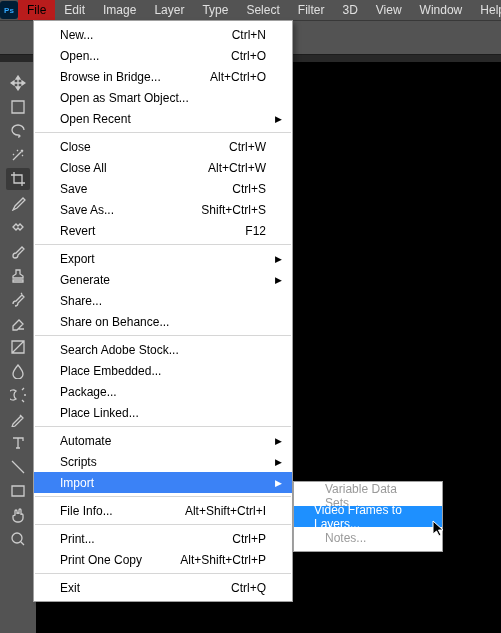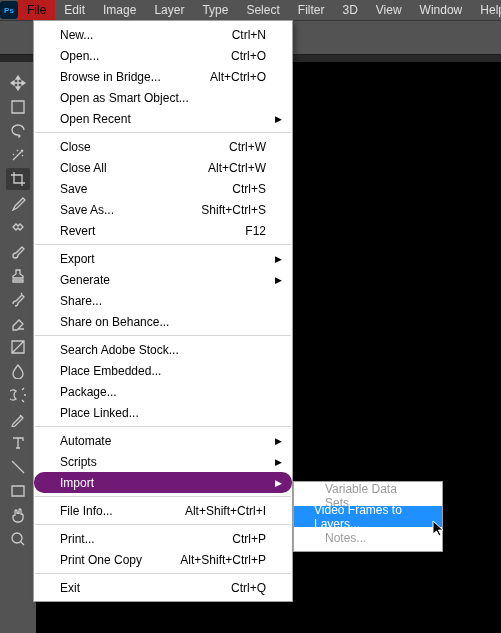--- a/index.html
+++ b/index.html
@@ -11,21 +11,21 @@
 .optbar { height: 34px; background: #535353; border-top: 1px solid #383838; display: flex; align-items: center; gap: 10px; padding-left: 38px; color: #ddd; position: relative; }
 .hidden-strip { height: 8px; background: #282828; border-top: 1px solid #1d1d1d; }
 .main { display: flex; height: calc(633px - 20px - 34px - 8px); }
 .toolbar { width: 36px; background: #535353; display: flex; flex-direction: column; align-items: center; padding-top: 10px; gap: 2px; }
 .tool { width: 24px; height: 22px; display: flex; align-items: center; justify-content: center; color: #ccc; border-radius: 2px; }
 .tool.active { background: #3a3a3a; }
 .tool svg { width: 16px; height: 16px; stroke: #ccc; fill: none; stroke-width: 1.3; }
 .canvas { flex: 1; background: #000; }
 .menu { position: absolute; top: 20px; left: 33px; width: 260px; background: #fff; border: 1px solid #a0a0a0; box-shadow: 3px 3px 5px rgba(0,0,0,0.3); padding: 3px 0; z-index: 10; }
 .mi { height: 21px; padding: 0 26px; display: flex; align-items: center; justify-content: space-between; color: #000; cursor: default; position: relative; }
-.mi.sel { background: #701a75; color: #fff; border-radius: 10px; }
+.mi.sel { background: #3b82f6; color: #fff; }
 .mi .arrow { position: absolute; right: 10px; font-size: 9px; }
 .sep { height: 1px; background: #d6d6d6; margin: 3px 1px; }
 .sc { color: #000; }
 .submenu { position: absolute; top: 481px; left: 293px; width: 150px; background: #fff; border: 1px solid #a0a0a0; box-shadow: 3px 3px 5px rgba(0,0,0,0.3); padding: 3px 0; z-index: 11; }
 .smi { height: 21px; padding: 0 20px; display: flex; align-items: center; color: #000; cursor: default; position: relative; }
 .smi.sel { background: #1e90ff; color: #fff; }
 .smi.disabled { color: #9a9a9a; padding-left: 31px; }
 .btn { height: 22px; padding: 0 12px; background: #535353; border: 1px solid #3a3a3a; border-radius: 2px; color: #ddd; display: flex; align-items: center; }
 .field { height: 22px; width: 60px; background: #3a3a3a; border: 1px solid #2a2a2a; border-radius: 2px; }
 .opt-icon { width: 22px; height: 22px; display: flex; align-items: center; justify-content: center; }

